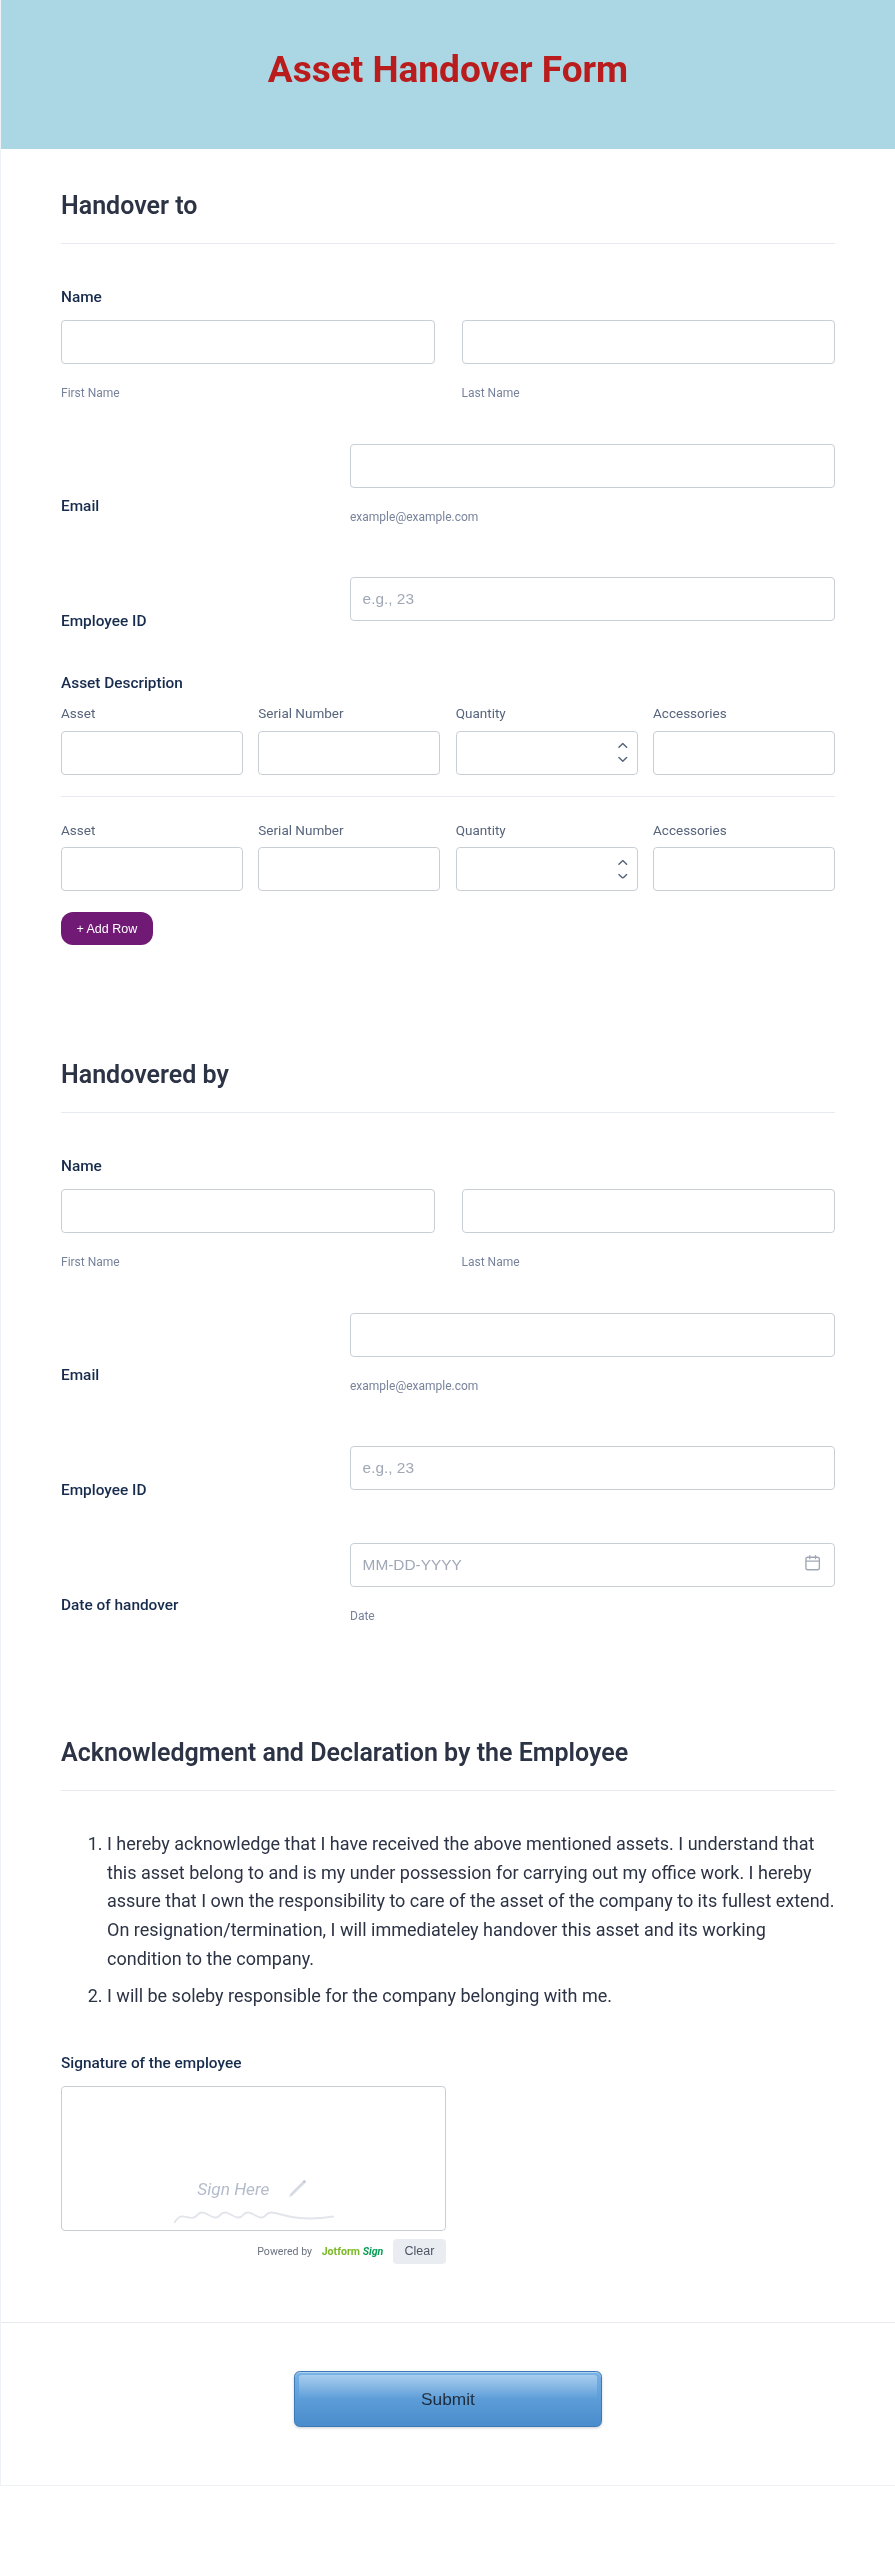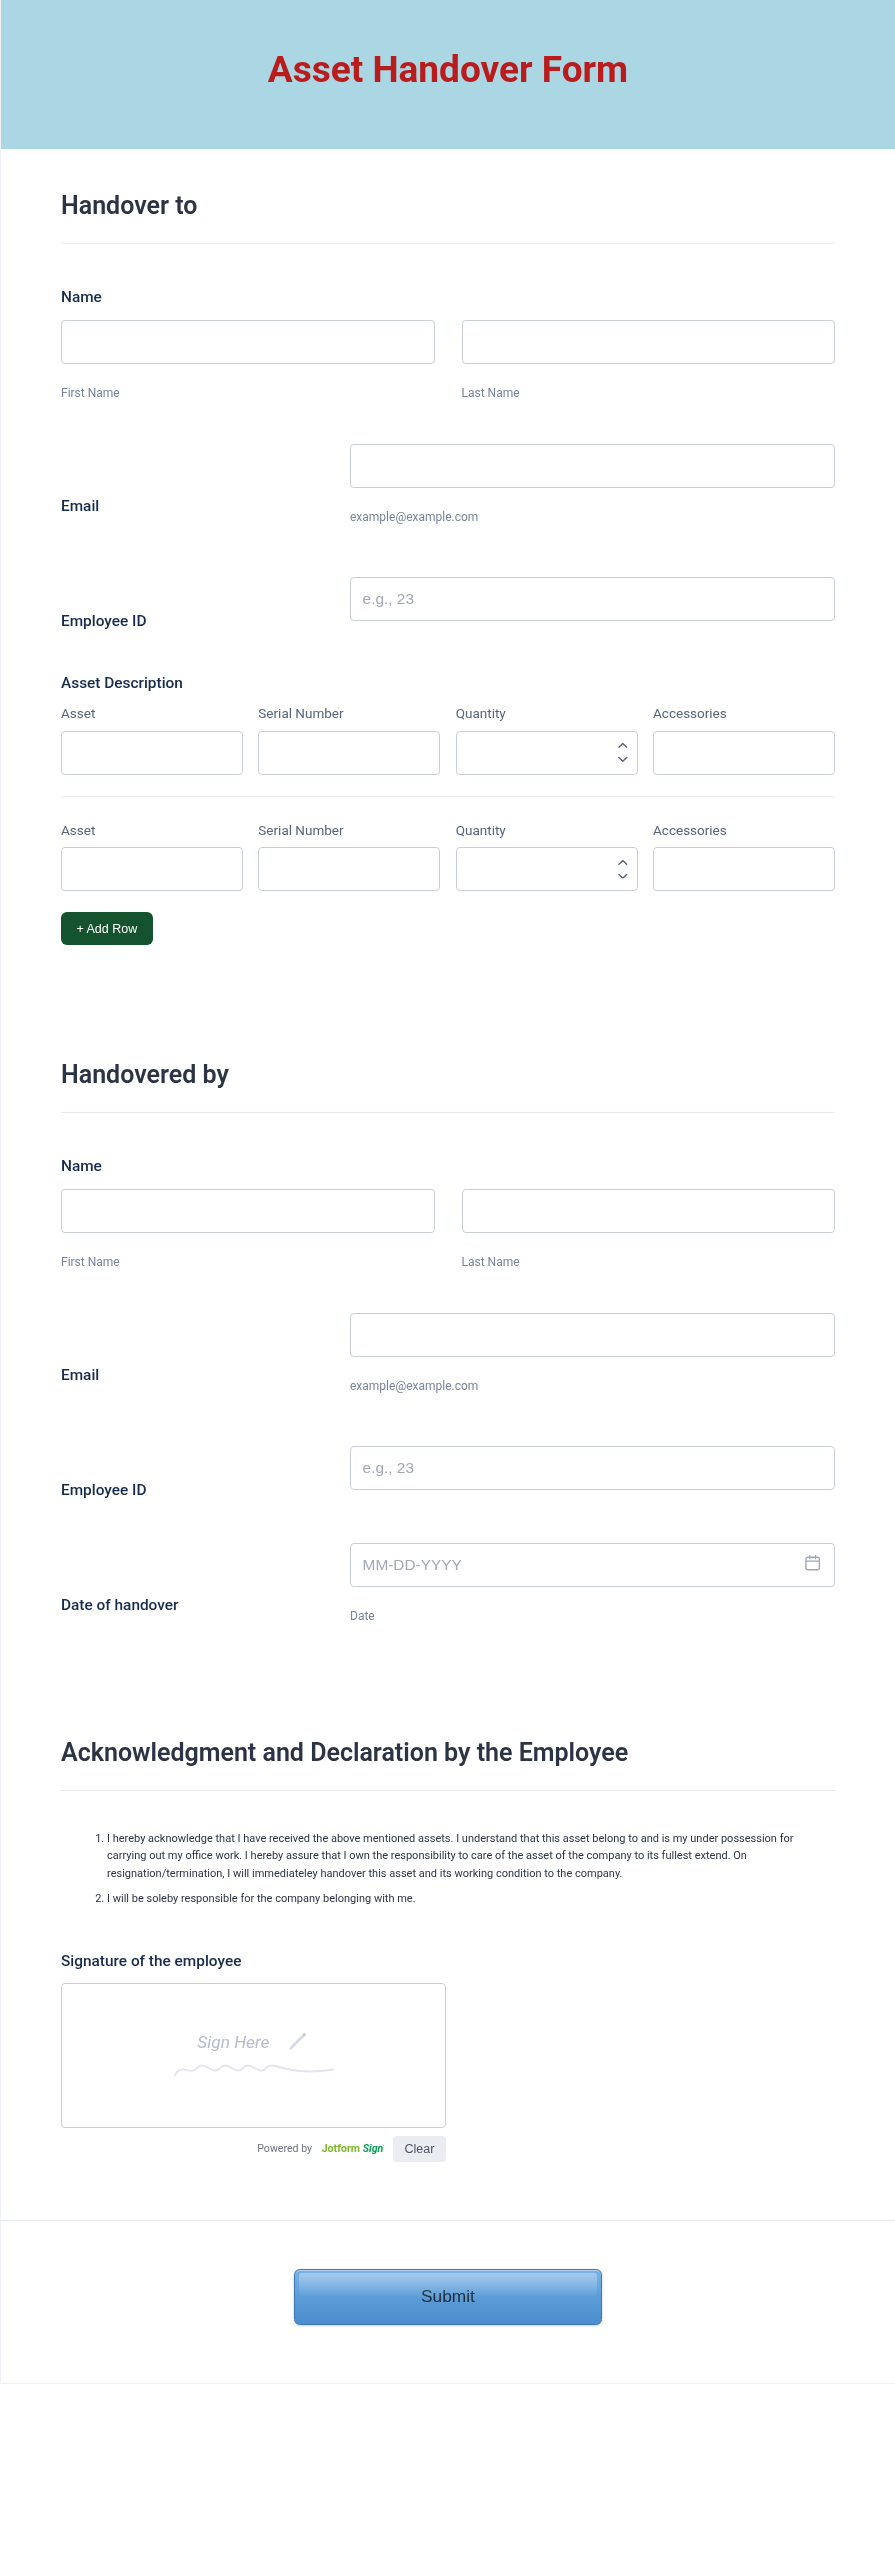--- a/index.html
+++ b/index.html
@@ -116,56 +116,56 @@
     justify-content: center;
     cursor: pointer;
   }
   .chev svg { width: 9.6px; height: 5.8px; }
   .asset-divider {
     border: none;
     border-top: 1px solid #e6e9ef;
     margin: 15.4px 0 25px;
   }
   .add-row-btn {
-    background: #14532d;
+    background: #701a75;
     color: #fff;
     border: none;
-    border-radius: 6px;
+    border-radius: 12px;
     padding: 9.6px 15.4px;
     font-size: 12.5px;
     cursor: pointer;
   }
   .date-wrap { position: relative; }
   .date-wrap .cal-icon {
     position: absolute;
     right: 13.5px;
     top: 50%;
     transform: translateY(-50%);
     color: #a0a7b5;
   }
   .ack-list {
     padding-left: 46px;
     margin-bottom: 39px;
   }
   .ack-list li {
     color: #2c3345;
-    font-size: 11px;
+    font-size: 18px;
     line-height: 1.6;
     margin-bottom: 7.7px;
   }
   .sig-block { margin-top: 29px; }
   .sig-box {
     width: 385px;
     height: 145px;
     border: 1px solid #c9ced6;
     border-radius: 3.9px;
     position: relative;
     display: flex;
     align-items: center;
-    justify-content: center;
+    justify-content: flex-end;
     flex-direction: column;
   }
   .sig-placeholder {
     display: flex;
     flex-direction: column;
     align-items: center;
     color: #c3cad6;
   }
   .sig-text {
     font-size: 17.3px;

